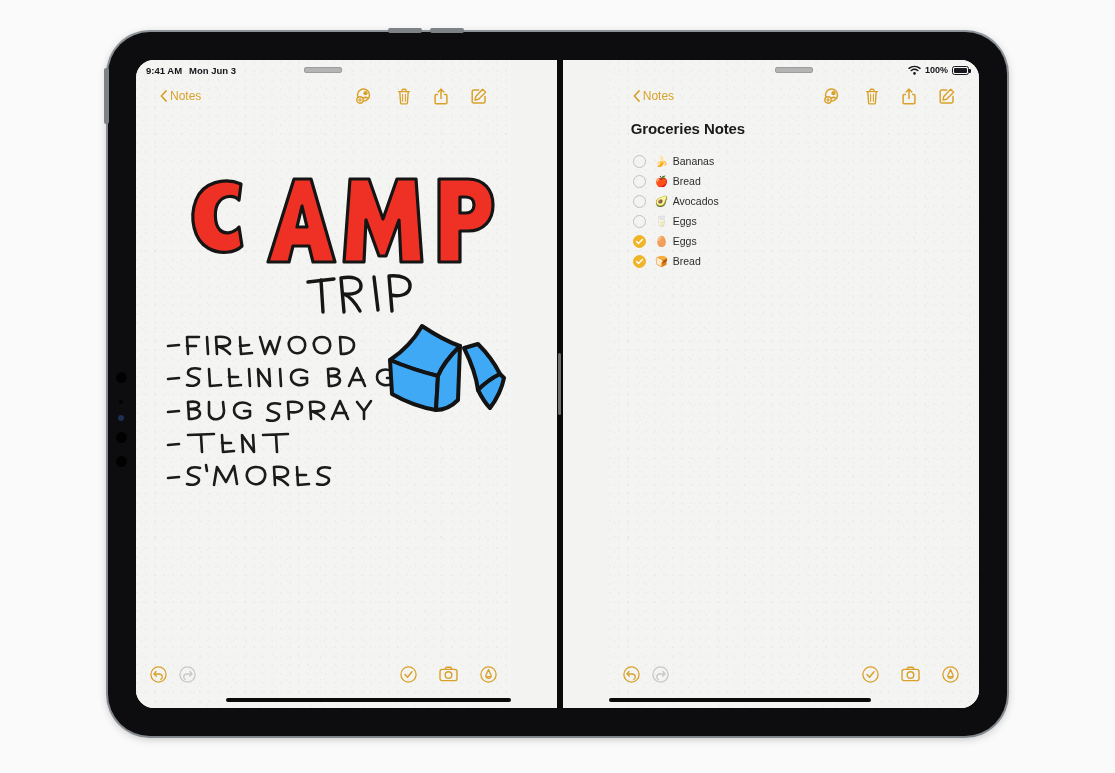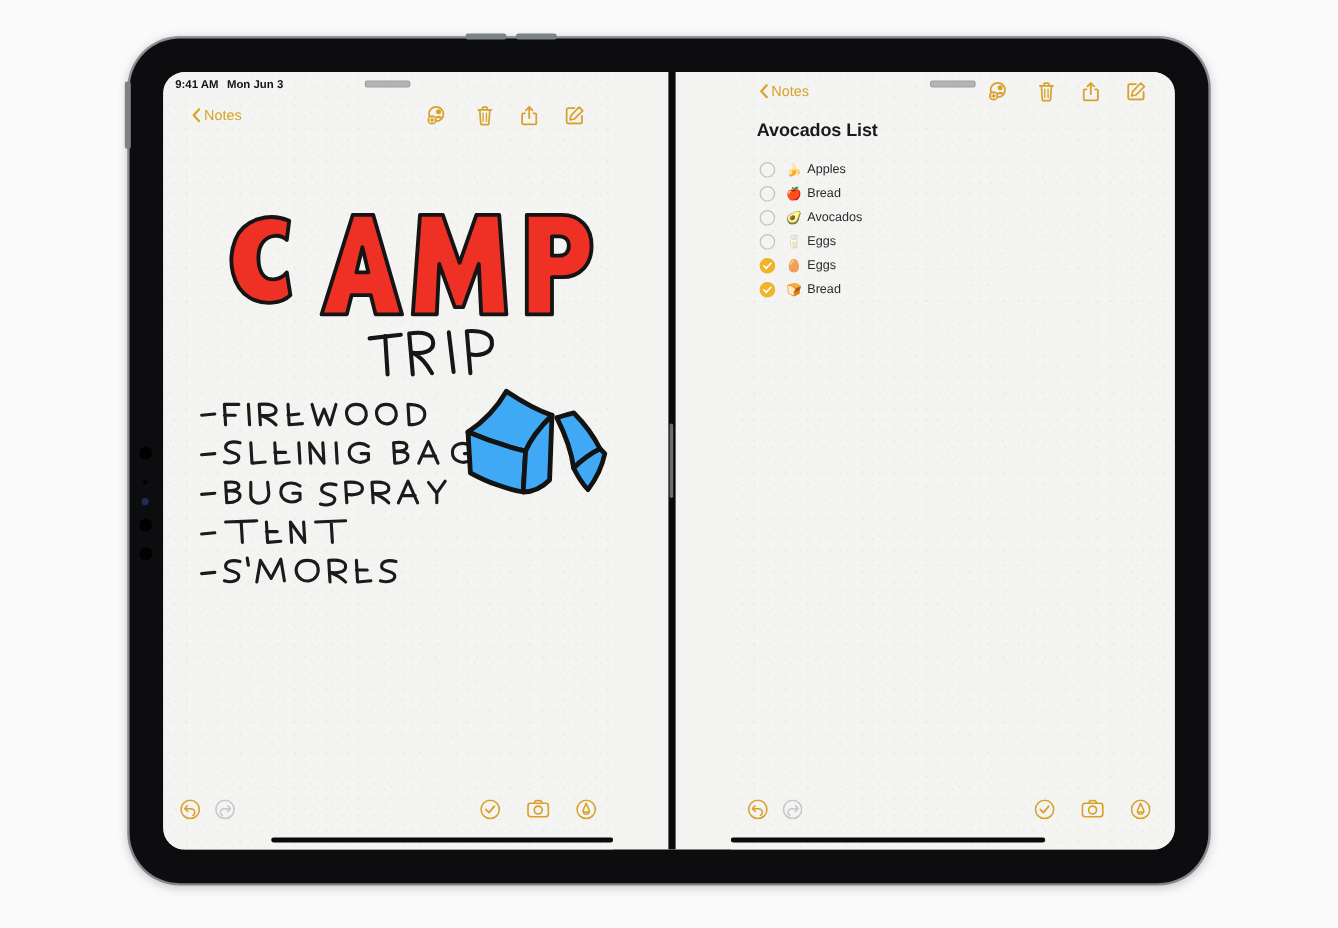--- a/index.html
+++ b/index.html
@@ -319,20 +319,33 @@
     </div>
 
     <div id="divider">
       <div class="grab"></div>
     </div>
 
     <div class="pane" id="pane-right">
 
       <div class="grabber"></div>
 
+      <div class="statusbar">
+        <div class="sb-right">
+          <svg width="13" height="10" viewBox="0 0 13 10">
+            <path d="M1 3.3 A9 9 0 0 1 12 3.3" stroke="#15151a" stroke-width="1.5" fill="none" stroke-linecap="round"></path>
+            <path d="M3.2 5.5 A5.6 5.6 0 0 1 9.8 5.5" stroke="#15151a" stroke-width="1.5" fill="none" stroke-linecap="round"></path>
+            <circle cx="6.5" cy="8.4" r="1.3" fill="#15151a"></circle>
+          </svg>
+          <span class="sb-pct">100%</span>
+          <span class="batt">
+              <i></i>
+            </span>
+        </div>
+      </div>
 
       <div class="navbar">
         <div class="back">
           <svg width="7" height="12" viewBox="0 0 7 12">
             <path d="M6 1 L1.4 6 L6 11" stroke="#d9a12a" stroke-width="1.8" fill="none" stroke-linecap="round" stroke-linejoin="round"></path>
           </svg>
           <span>Notes</span>
         </div>
         <div class="nav-icons">
           <span class="ic">
@@ -360,27 +373,27 @@
           </span>
           <span class="ic">
             <svg width="16" height="16" viewBox="0 0 16 16">
               <path d="M14 8.6v4.9a1.4 1.4 0 0 1-1.4 1.4H2.6A1.4 1.4 0 0 1 1.2 13.5V3.5a1.4 1.4 0 0 1 1.4-1.4h5" stroke="#d9a12a" stroke-width="1.5" fill="none" stroke-linecap="round"></path>
               <path d="M11.6 1.2 L14.6 4.2 L7.6 11.2 L4 12 L4.8 8.4 Z" stroke="#d9a12a" stroke-width="1.4" fill="none" stroke-linejoin="round"></path>
             </svg>
           </span>
         </div>
       </div>
 
-      <div class="note-title">Avocados List</div>
+      <div class="note-title">Groceries Notes</div>
 
       <div class="checklist" id="checklist">
           <div class="ck-row">
             <span class="ck-box"></span>
             <span class="ck-emoji">🍌</span>
-            <span class="ck-label">Apples</span>
+            <span class="ck-label">Bananas</span>
           </div>
           <div class="ck-row">
             <span class="ck-box"></span>
             <span class="ck-emoji">🍎</span>
             <span class="ck-label">Bread</span>
           </div>
           <div class="ck-row">
             <span class="ck-box"></span>
             <span class="ck-emoji">🥑</span>
             <span class="ck-label">Avocados</span>

